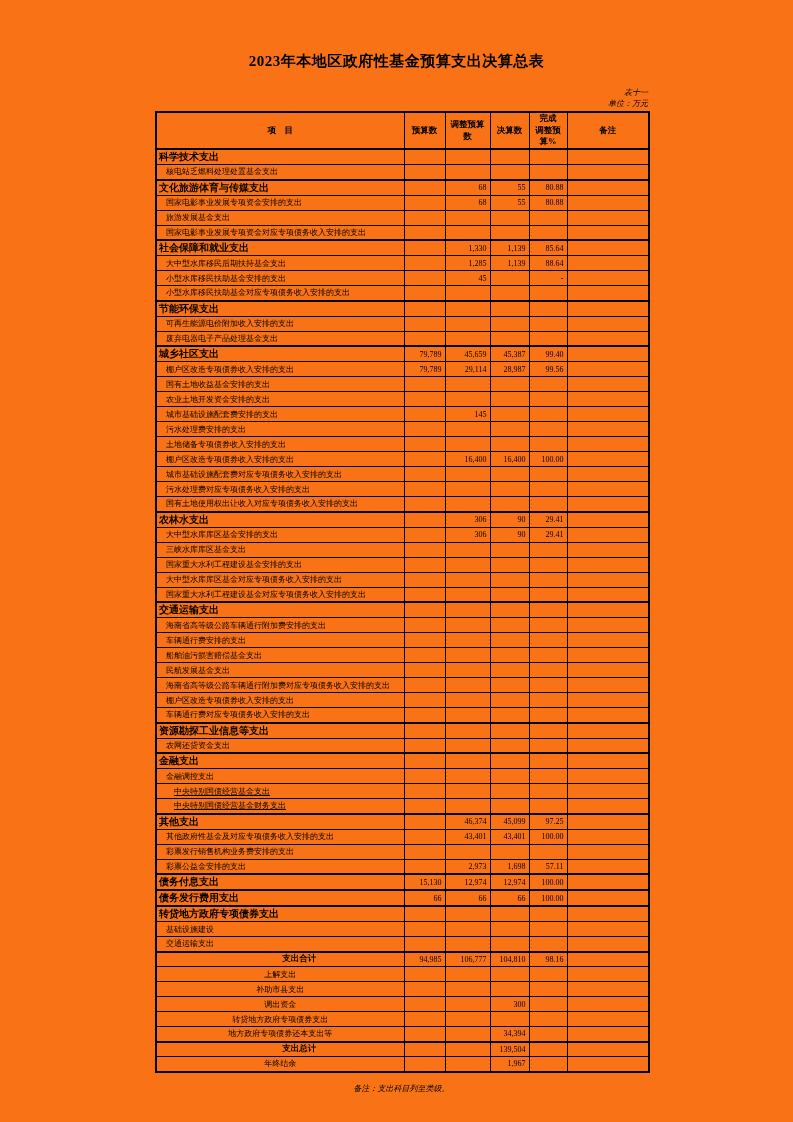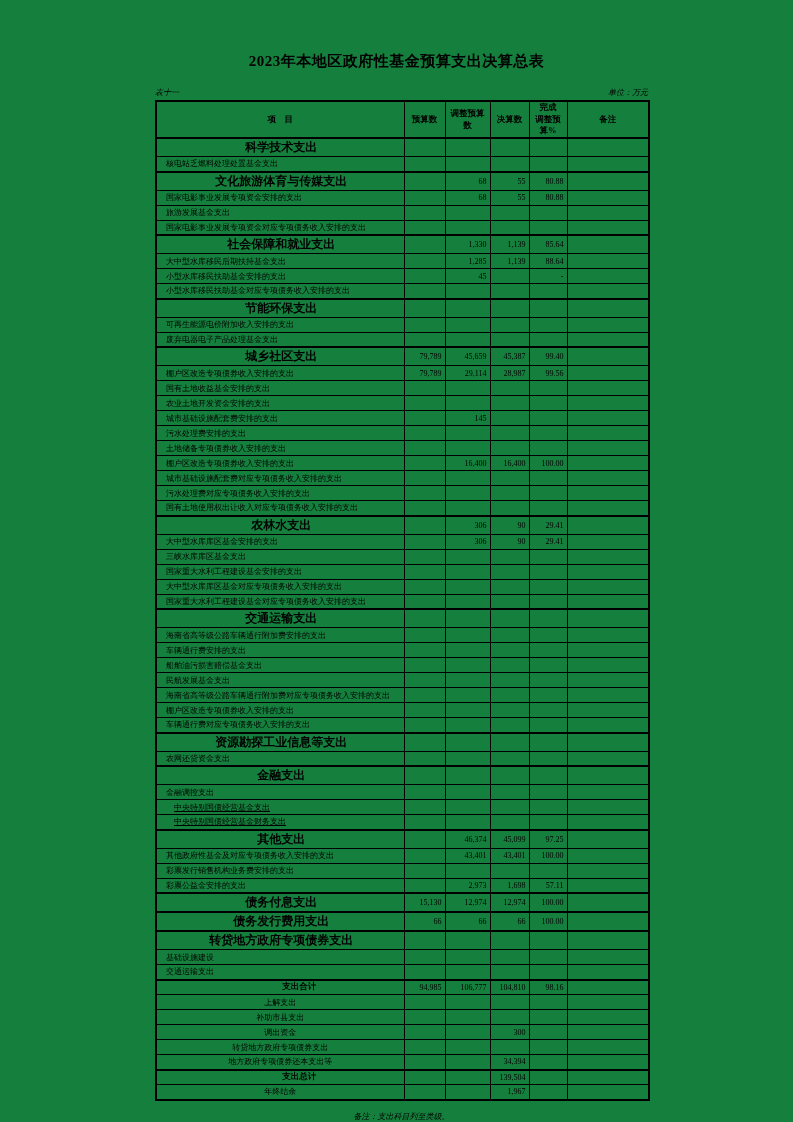--- a/index.html
+++ b/index.html
@@ -2,38 +2,38 @@
 <html><head>
 <meta charset="utf-8">
 <style>
   * { box-sizing: border-box; }
   html, body { margin: 0; padding: 0; }
   body {
     width: 793px; height: 1122px;
     background: #ffffff; color: #000;
     font-family: "Liberation Serif", "DejaVu Serif", serif;
   }
-  .page { position: relative; width: 793px; height: 1122px; overflow: hidden; background:#15803d; }
+  .page { position: relative; width: 793px; height: 1122px; overflow: hidden; background:#f97316; }
   .doc-title {
     margin: 0; padding-top: 52px;
     text-align: center; font-size: 15px; font-weight: bold; letter-spacing: 0.5px;
   }
   .content { width: 493px; margin: 16px 0 0 155px; }
   .meta { display: flex; justify-content: space-between; align-items: flex-end;
-          font-size: 8px; font-style: italic; margin-bottom: 2px; }
+          font-size: 8px; font-style: italic; margin-bottom: 2px; flex-direction: column; }
   table.budget { border-collapse: collapse; table-layout: fixed; width: 493px;
                  border: 2px solid #000; }
   th, td { border: 1px solid #000; overflow: hidden; }
   thead th { height: 37px; font-size: 8.5px; font-weight: bold; text-align: center;
              vertical-align: middle; white-space: pre-line; line-height: 1.35; padding: 0 1px; }
   tbody td { height: 15px; font-size: 8px; padding: 0; vertical-align: middle; white-space: nowrap; }
   .c-item { text-align: left; padding-left: 9px; }
   .c-num  { text-align: right; padding-right: 3px; }
   .c-note { }
-  tr.r-cat .c-item { font-weight: bold; padding-left: 2px; font-size: 12px; text-align: center; }
+  tr.r-cat .c-item { font-weight: bold; padding-left: 2px; font-size: 10px; }
   tr.r-cat td, tr.r-total td { border-top-width: 2px; }
   tr.r-sub2 .c-item { padding-left: 17px; text-decoration: underline; }
   tr.r-center .c-item, tr.r-total .c-item { text-align: center; padding-left: 0; }
   tr.r-total .c-item { font-weight: bold; font-size: 8.5px; padding-left: 38px; }
   .footnote { font-size: 8px; font-style: italic; margin-top: 10px; text-align: center; }
 </style>
 </head>
 <body>
 
 <div class="page">

